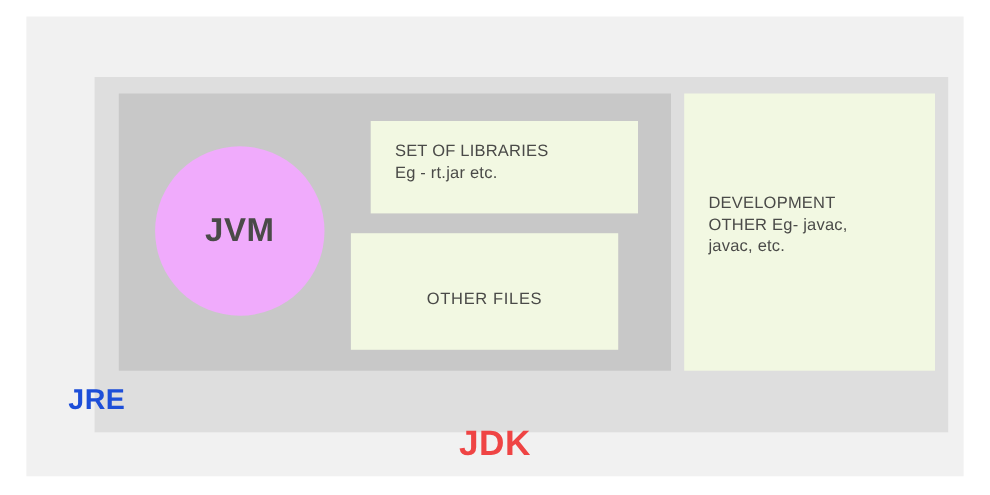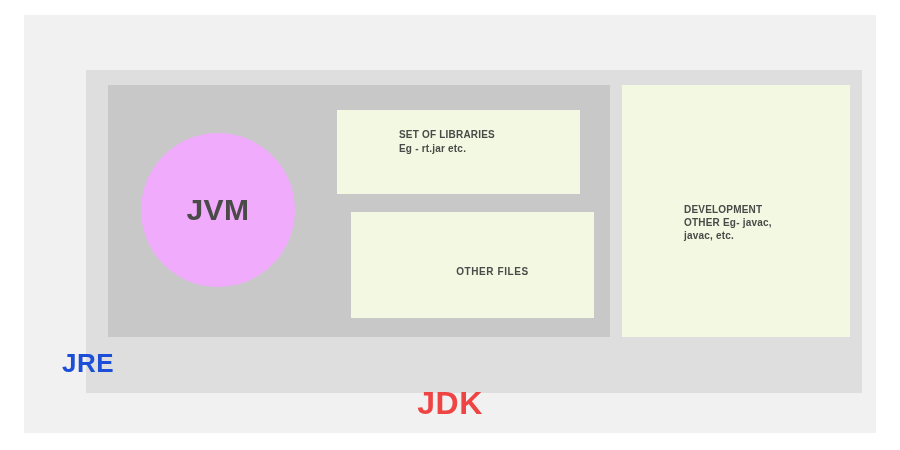--- a/index.html
+++ b/index.html
@@ -77,43 +77,42 @@
     box-sizing: border-box;
   }
   .panel-libraries {
     left: 313px;
     top: 95px;
     width: 243px;
     height: 84px;
     padding: 18px 0 0 22px;
   }
   .panel-other-files {
-    left: 327px;
+    left: 295px;
     top: 197px;
     width: 243px;
     height: 106px;
     display: flex;
     align-items: center;
     justify-content: center;
   }
   .panel-dev-tools {
     left: 598px;
     top: 70px;
     width: 228px;
     height: 252px;
-    padding: 118px 0 0 22px;
+    padding: 90px 0 0 22px;
   }
 
   .panel-text {
-    font-size: 10px;
-    font-weight: bold;
+    font-size: 15px;
+    font-weight: normal;
     color: #4a4a48;
     line-height: 1.35;
     letter-spacing: 0.2px;
-    margin-left: 40px;
   }
   .panel-text .line2 {
     display: block;
   }
   .panel-other-files .panel-text {
     text-align: center;
     letter-spacing: 0.6px;
     padding-top: 14px;
   }
   .panel-dev-tools .panel-text {

